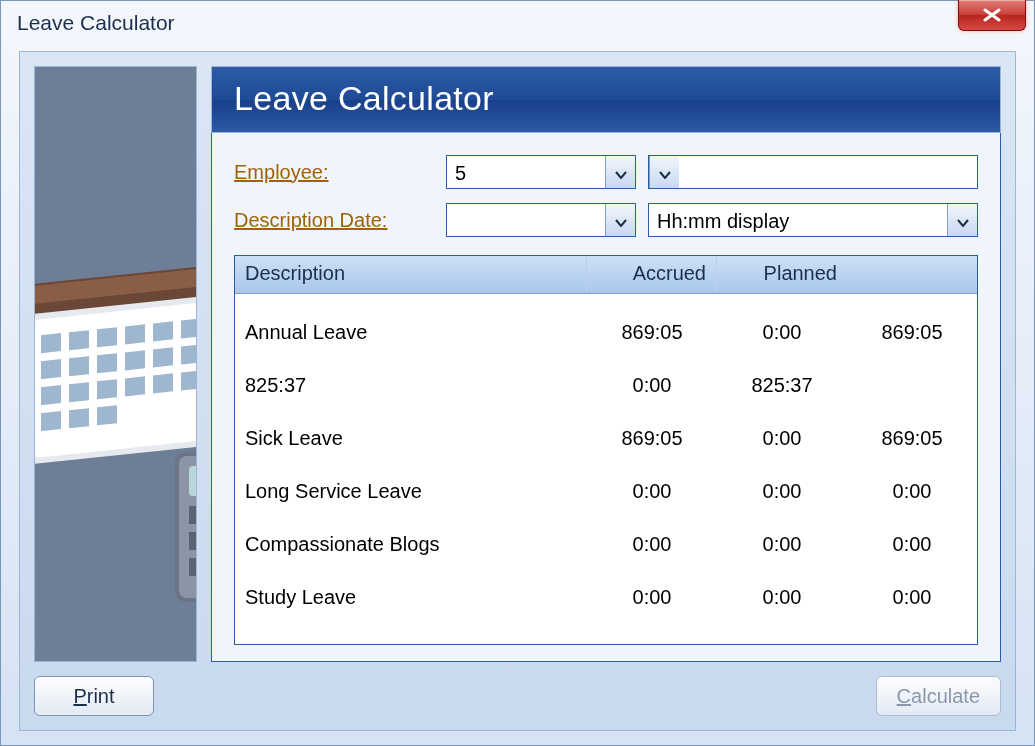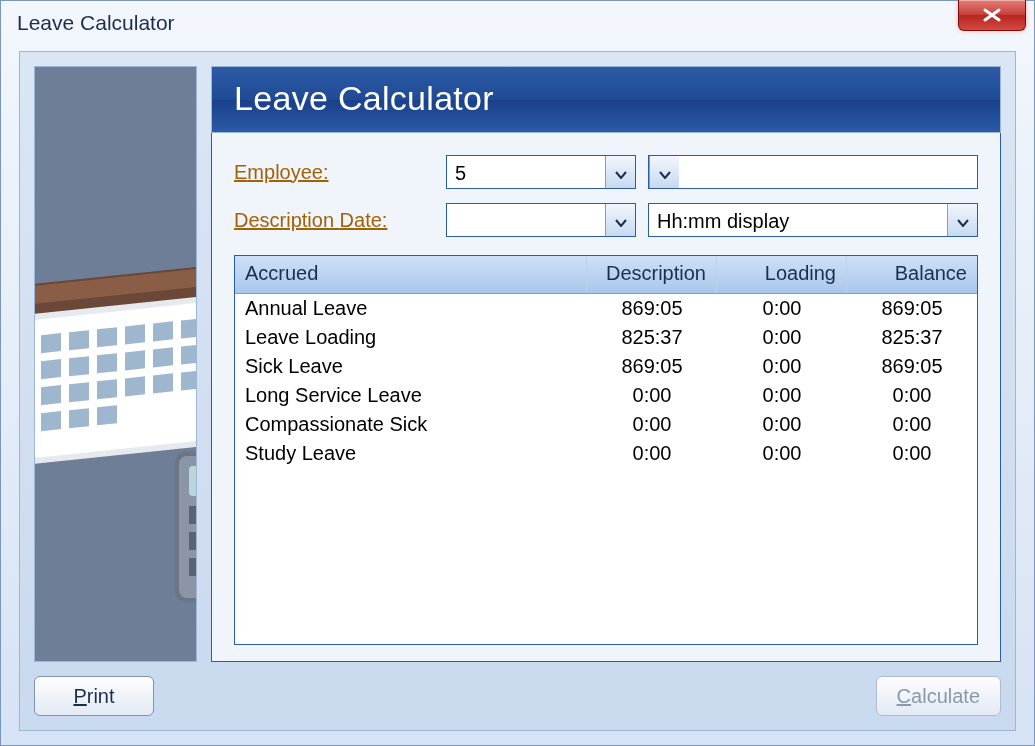--- a/index.html
+++ b/index.html
@@ -149,20 +149,21 @@
     border-right: 1px solid #bcd0ea;
     white-space: nowrap;
   }
   .thead > div:first-child { text-align: left; }
   .thead > div:not(:first-child) { text-align: right; }
   .thead > div:last-child { border-right: none; }
   .tbody { flex: 1; }
   .trow {
     display: grid;
     grid-template-columns: 1fr 130px 130px 130px;
+    margin-top: 24px;
   }
   .trow > div { padding: 3px 10px 3px 10px; }
   .trow > div:first-child { text-align: left; }
   .trow > div:not(:first-child) { text-align: center; }
   .footer {
     margin-top: 14px;
     display: flex;
     align-items: center;
   }
   .footer .spacer { flex: 1; }
@@ -303,52 +304,50 @@
               <div class="arrow">
                 <span><svg viewBox="0 0 12 8">
                       <path d="M1 1 L6 7 L11 1" fill="none" stroke="#1b2e4b" stroke-width="2"></path>
                     </svg></span>
               </div>
             </div>
           </div>
 
           <div class="table">
             <div class="thead">
+              <div>Description</div>
               <div>Accrued</div>
-              <div>Description</div>
-              <div>Loading</div>
-              <div>Balance</div>
+              <div>Planned</div>
             </div>
             <div class="tbody" id="tbody">
                 <div class="trow">
                   <div>Annual Leave</div>
                   <div>869:05</div>
                   <div>0:00</div>
                   <div>869:05</div>
                 </div>
                 <div class="trow">
-                  <div>Leave Loading</div>
                   <div>825:37</div>
                   <div>0:00</div>
                   <div>825:37</div>
                 </div>
                 <div class="trow">
                   <div>Sick Leave</div>
                   <div>869:05</div>
                   <div>0:00</div>
                   <div>869:05</div>
                 </div>
                 <div class="trow">
                   <div>Long Service Leave</div>
                   <div>0:00</div>
                   <div>0:00</div>
                   <div>0:00</div>
                 </div>
                 <div class="trow">
-                  <div>Compassionate Sick</div>
+                  <div>Compassionate Blogs</div>
                   <div>0:00</div>
                   <div>0:00</div>
                   <div>0:00</div>
                 </div>
                 <div class="trow">
                   <div>Study Leave</div>
                   <div>0:00</div>
                   <div>0:00</div>
                   <div>0:00</div>
                 </div>

